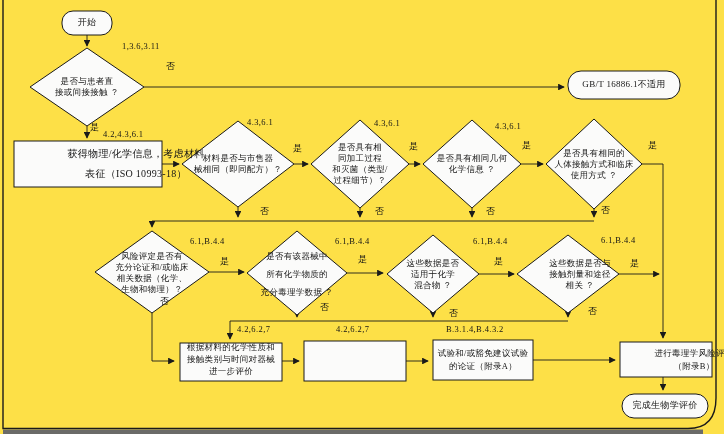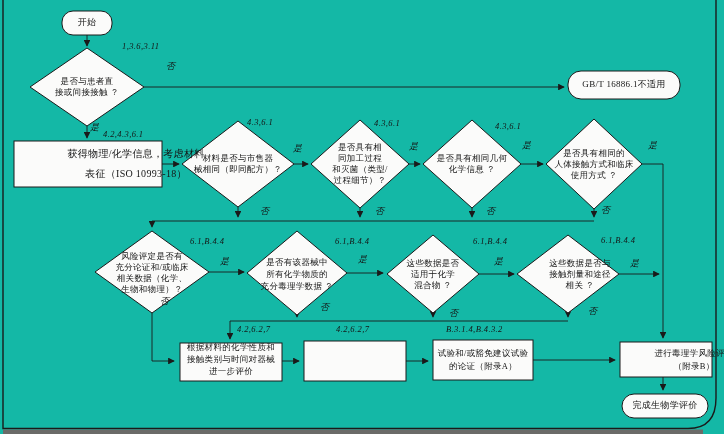--- a/index.html
+++ b/index.html
@@ -1,38 +1,37 @@
 <!DOCTYPE html>
 <html><head>
 <meta charset="utf-8">
 <style>
   html,body{margin:0;padding:0;background:#e8e8e6;}
   #page{
     position:relative;
     width:724px;height:434px;
-    background:#14b8a6;
+    background:#fde047;
     font-family:"Liberation Serif","DejaVu Serif",serif;
     color:#111;
     overflow:hidden;
   }
   #wires{position:absolute;left:0;top:0;width:724px;height:434px;}
   .node{
     position:absolute;
     display:flex;align-items:center;justify-content:center;
     text-align:center;white-space:pre-line;
     font-size:8.5px;line-height:11.5px;
     color:#151515;letter-spacing:0.3px;
   }
   .node.big{font-size:10px;line-height:20px;padding-left:48px;}
   .lbl{
     position:absolute;
     font-size:9px;line-height:10px;
     color:#151515;letter-spacing:0.4px;
     white-space:nowrap;
-    font-style:italic;
   }
   .ref{font-size:8.5px;}
 </style>
 </head>
 <body>
 
 <div id="page">
 
   <svg id="wires" viewBox="0 0 724 434" xmlns="http://www.w3.org/2000/svg">
     <defs>
@@ -110,21 +109,21 @@
 过程细节）？</div>
   <div class="node" style="left:424px;top:152px;width:96px;height:24px;">是否具有相同几何
 化学信息 ？</div>
   <div class="node" style="left:544px;top:147px;width:100px;height:35px;line-height:11px;">是否具有相同的
 人体接触方式和临床
 使用方式 ？</div>
   <div class="node" style="left:100px;top:250px;width:104px;height:45px;line-height:11px;">风险评定是否有
 充分论证和/或临床
 相关数据（化学、
 生物和物理）？</div>
-  <div class="node" style="left:247px;top:256px;width:100px;height:35px;line-height:12px;">是否有该器械中
+  <div class="node" style="left:247px;top:256px;width:100px;height:35px;line-height:18px;">是否有该器械中
 所有化学物质的
 充分毒理学数据 ？</div>
   <div class="node" style="left:385px;top:257px;width:96px;height:35px;line-height:11px;">这些数据是否
 适用于化学
 混合物 ？</div>
   <div class="node" style="left:530px;top:257px;width:100px;height:35px;line-height:11px;">这些数据是否与
 接触剂量和途径
 相关 ？</div>
   <div class="node" style="left:180px;top:343px;width:102px;height:32px;line-height:12px;">根据材料的化学性质和
 接触类别与时间对器械

